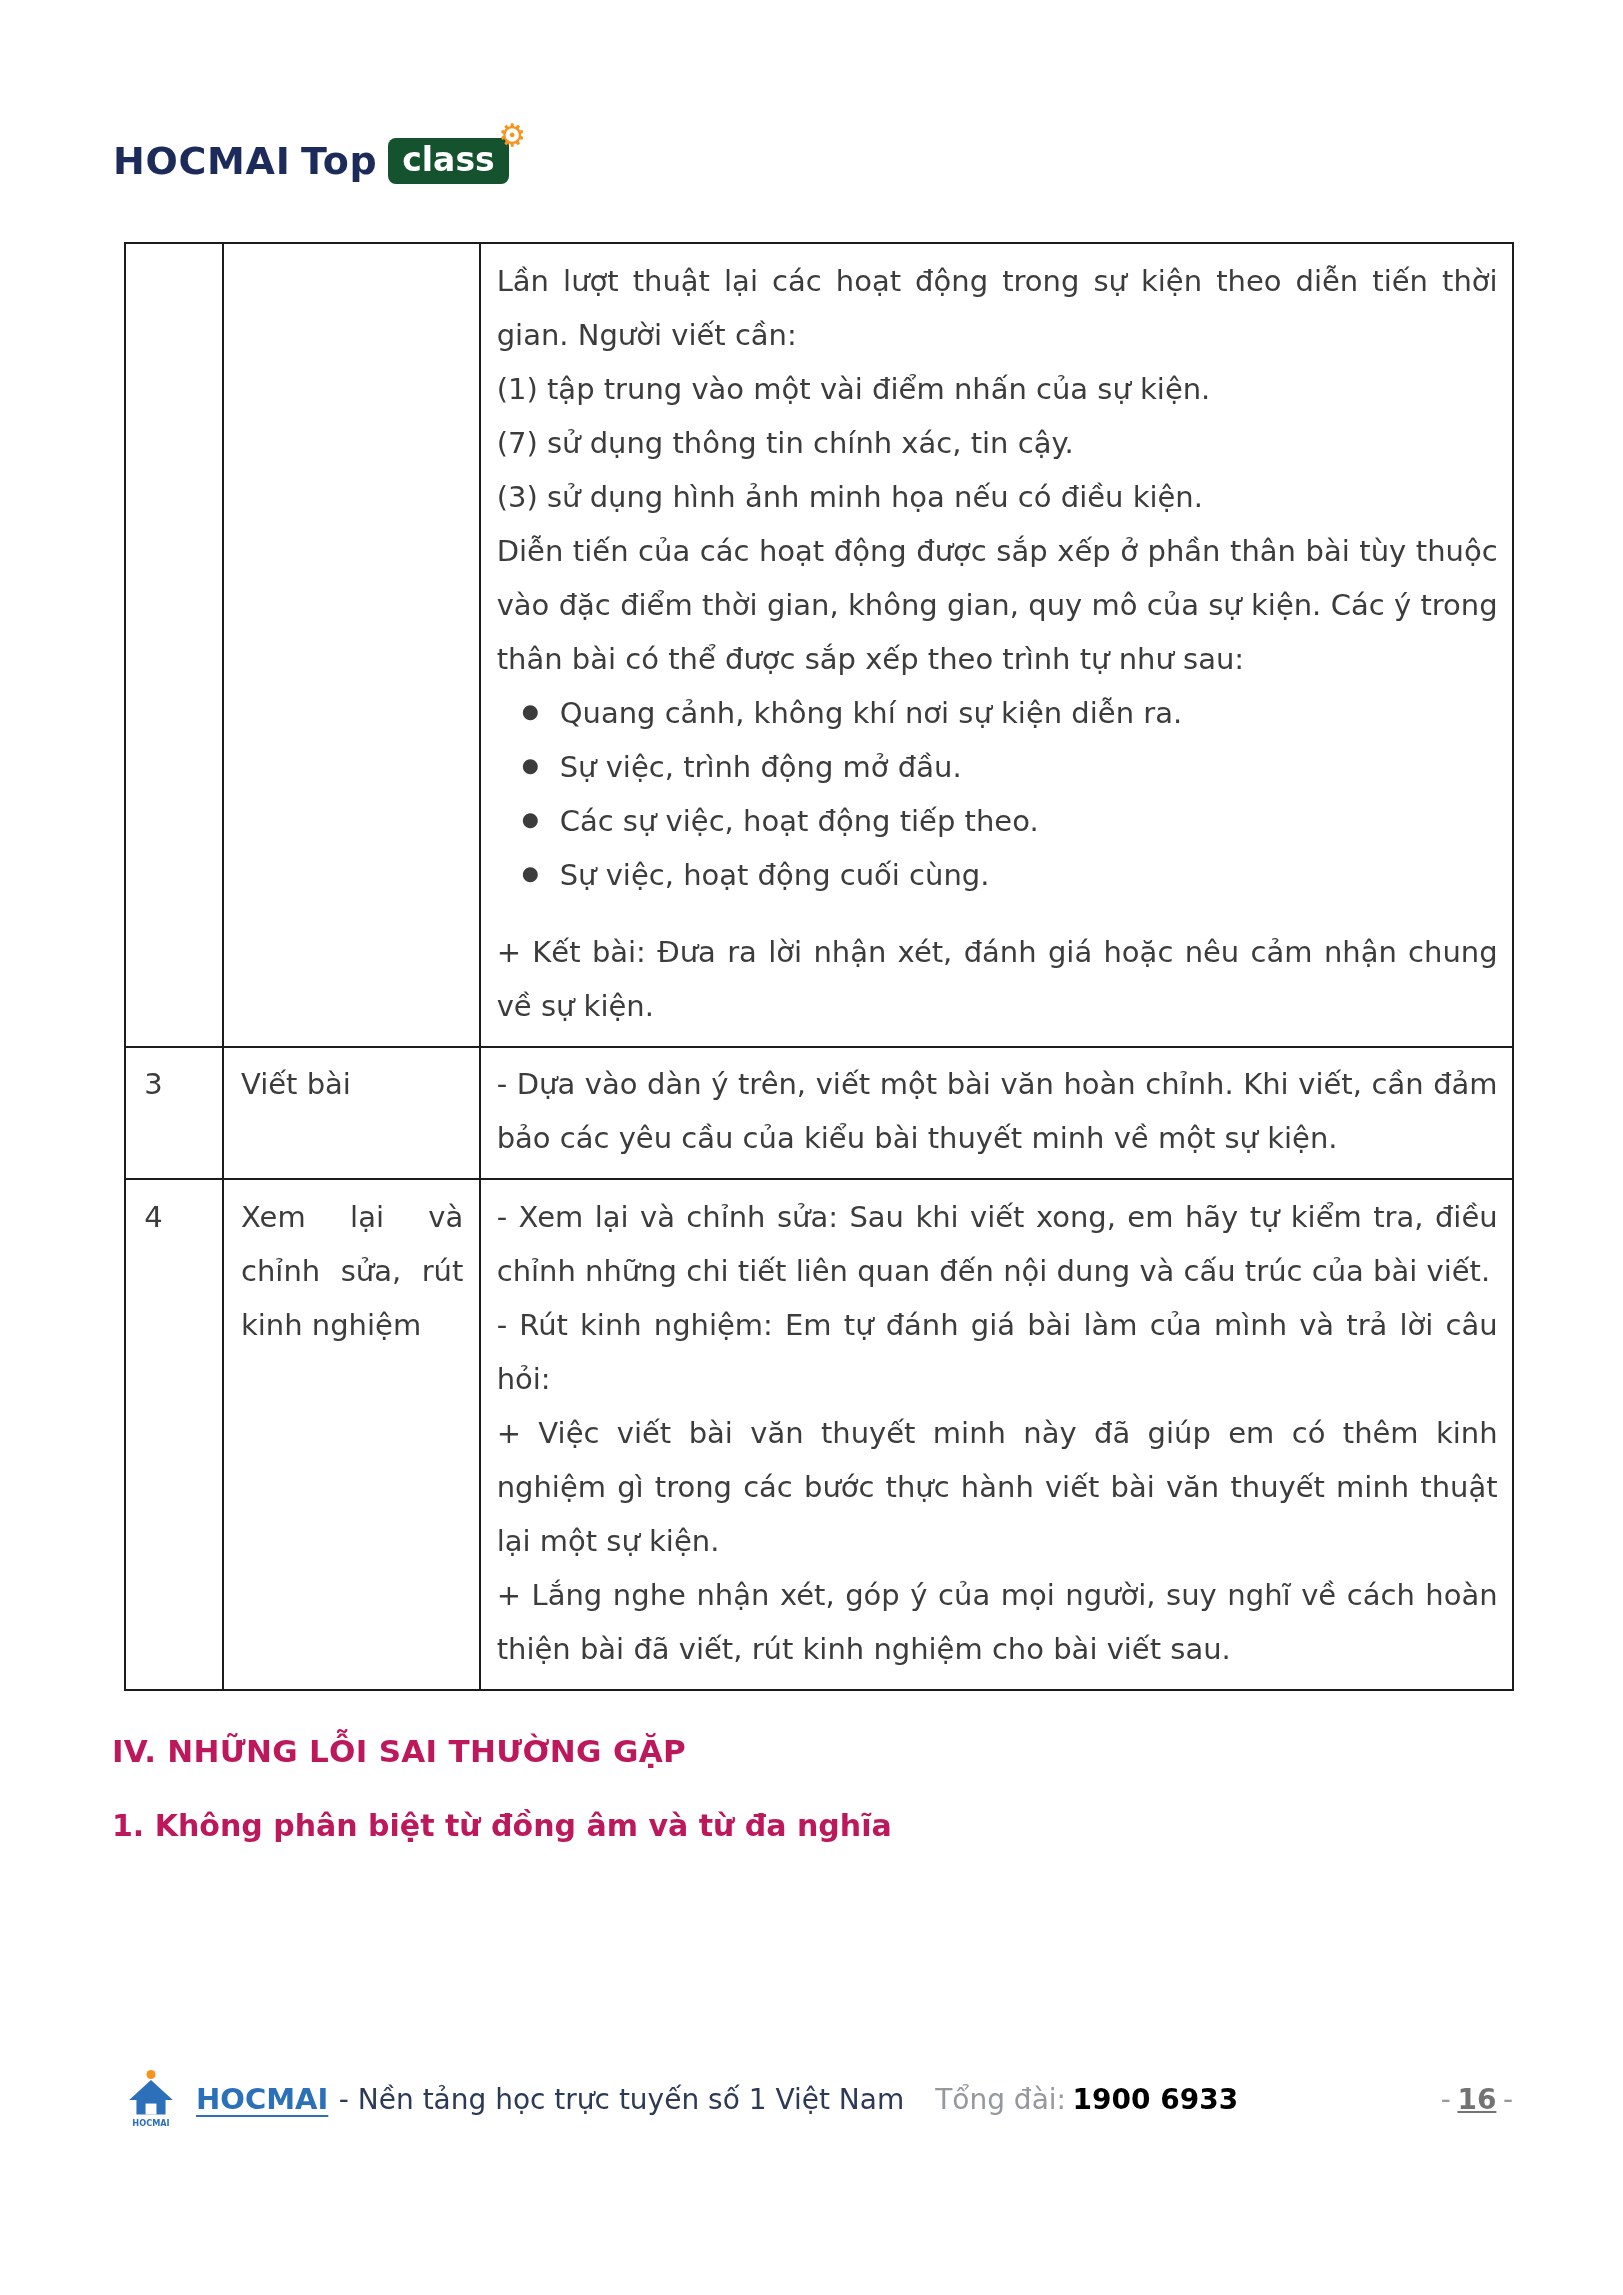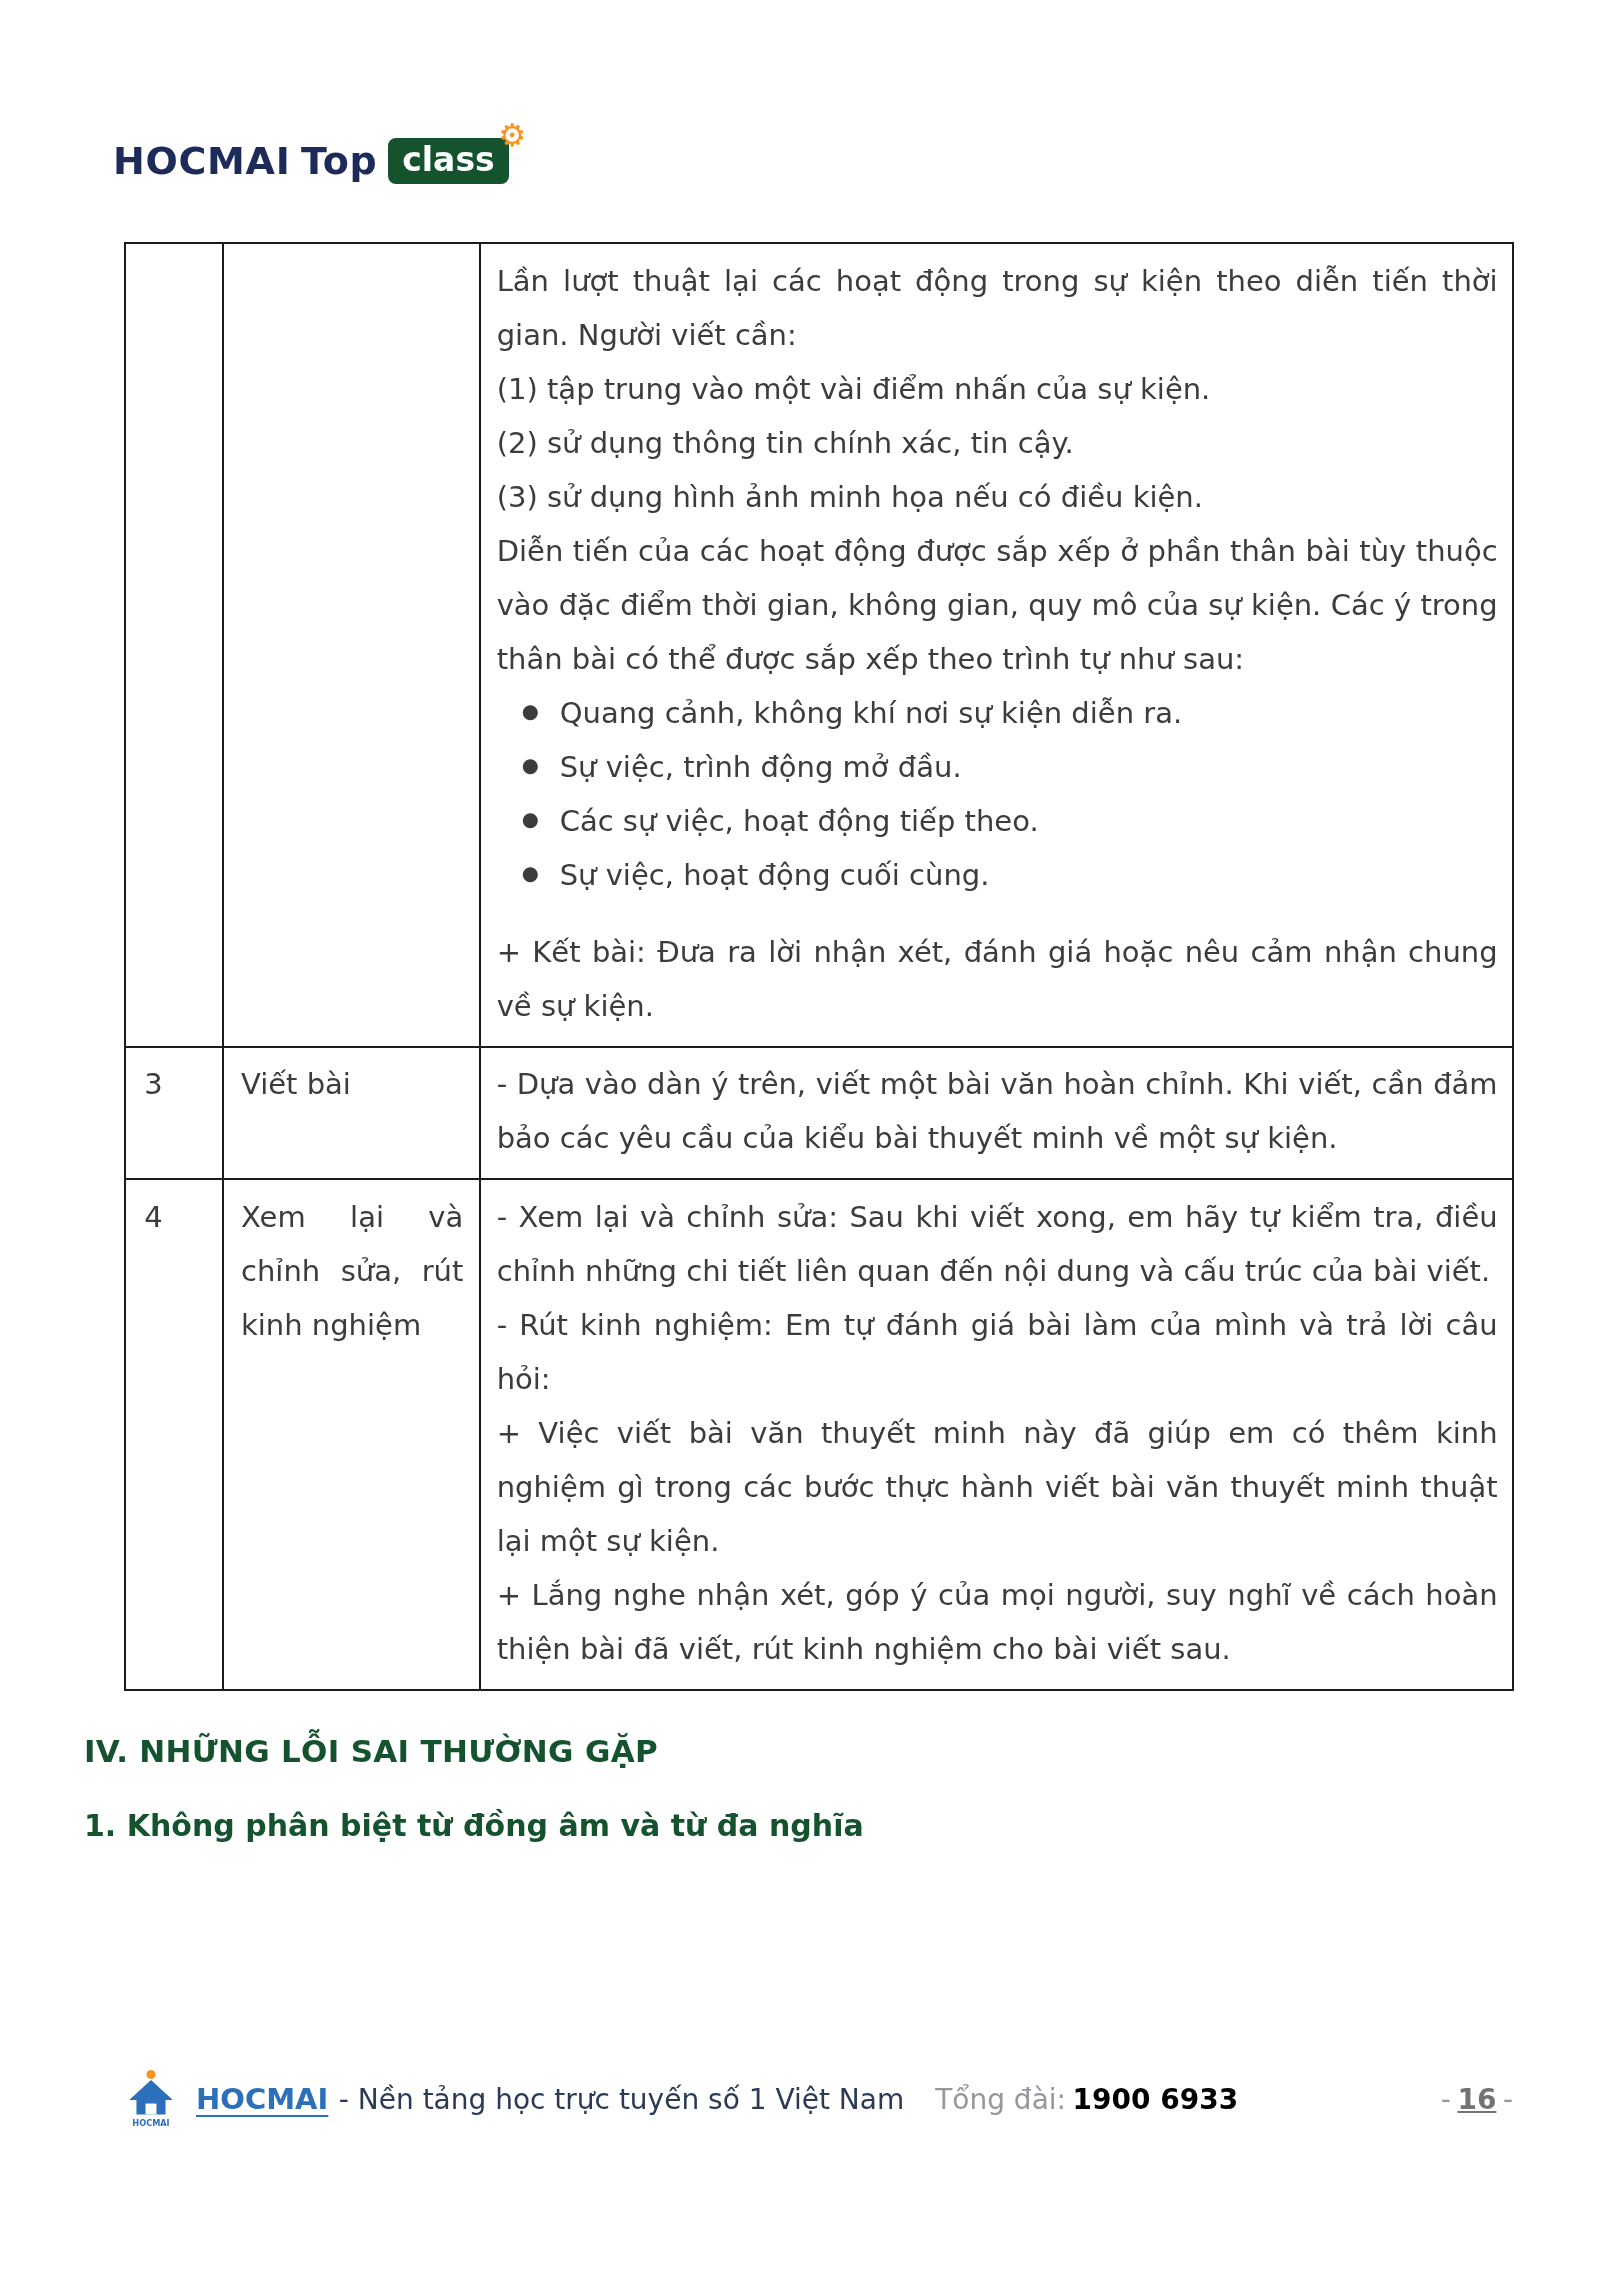--- a/index.html
+++ b/index.html
@@ -68,23 +68,23 @@
   ul.bullets li::before {
     content: "●";
     position: absolute; left: 25px; top: 16.4px;
     font-size: 19.6px; line-height: 1;
     color: #3c3c3c;
   }
   p.closing { margin-top: 23.6px !important; }
 
   
   .heading {
-    margin-left: 84px;
+    margin-left: 112px;
     font-weight: 700;
-    color: #14532d;
+    color: #be185d;
   }
   .heading-iv { margin-top: 42px; font-size: 31px; letter-spacing: 0.3px; }
   .heading-1  { margin-top: 39px; font-size: 30px; }
   .heading-a  { margin-top: 35px; font-size: 30px; }
 
   
   .footer {
     position: absolute;
     left: 123px; right: 110px; top: 2069px;
     display: flex; align-items: center;
@@ -126,21 +126,21 @@
       <col style="width:1033px">
     </colgroup>
     <tbody>
 
       <tr>
         <td class="cell-num"></td>
         <td class="cell-step"></td>
         <td class="cell-detail">
           <p>Lần lượt thuật lại các hoạt động trong sự kiện theo diễn tiến thời gian. Người viết cần:</p>
           <p>(1) tập trung vào một vài điểm nhấn của sự kiện.</p>
-          <p>(2) sử dụng thông tin chính xác, tin cậy.</p>
+          <p>(7) sử dụng thông tin chính xác, tin cậy.</p>
           <p>(3) sử dụng hình ảnh minh họa nếu có điều kiện.</p>
           <p>Diễn tiến của các hoạt động được sắp xếp ở phần thân bài tùy thuộc vào đặc điểm thời gian, không gian, quy mô của sự kiện. Các ý trong thân bài có thể được sắp xếp theo trình tự như sau:</p>
           <ul class="bullets">
             <li>Quang cảnh, không khí nơi sự kiện diễn ra.</li>
             <li>Sự việc, trình động mở đầu.</li>
             <li>Các sự việc, hoạt động tiếp theo.</li>
             <li>Sự việc, hoạt động cuối cùng.</li>
           </ul>
           <p class="closing">+ Kết bài: Đưa ra lời nhận xét, đánh giá hoặc nêu cảm nhận chung về sự kiện.</p>
         </td>

